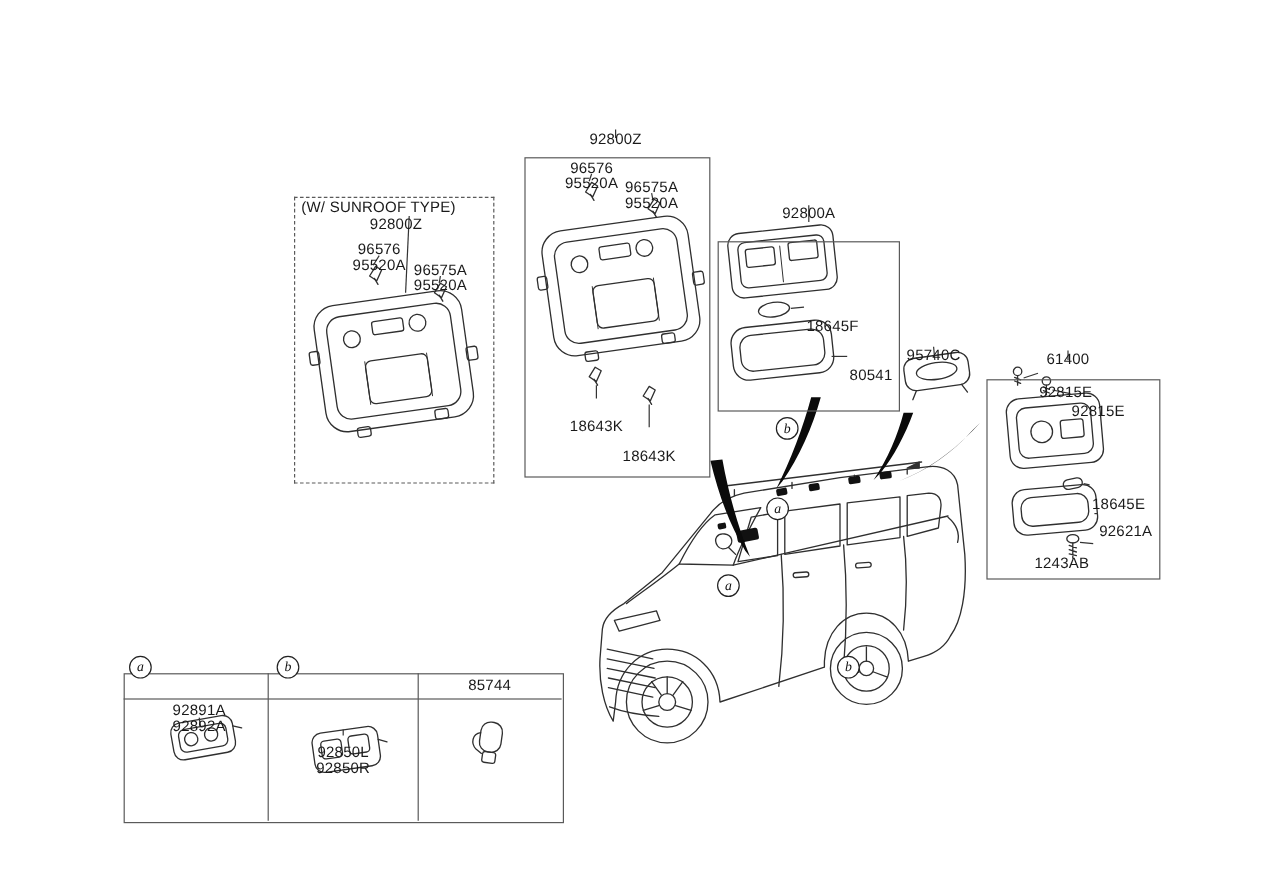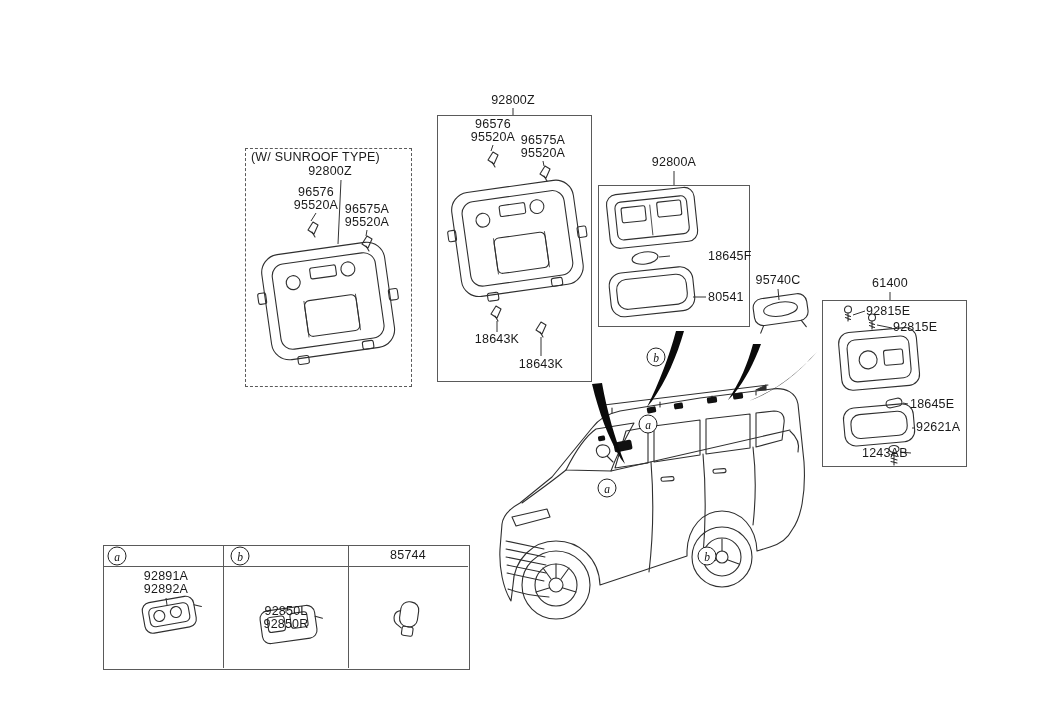--- a/index.html
+++ b/index.html
@@ -11,21 +11,21 @@
   .box{position:absolute;border:1.3px solid #5a5a5a;}
   .box.dashed{border-style:dashed;}
   .vline{position:absolute;width:0;border-left:1.3px solid #5a5a5a;}
   .hline{position:absolute;height:0;border-top:1.3px solid #5a5a5a;}
   .callout{position:absolute;width:17px;height:17px;border:1.1px solid #222;
            border-radius:50%;background:#fff;font-size:11.5px;color:#111;
            display:flex;align-items:center;justify-content:center;
            transform:translate(-50%,-50%);
            font-family:"Liberation Serif",serif;font-style:italic;z-index:3;}
   svg#gfx{position:absolute;left:0;top:0;z-index:1;}
-  .lbl,.box,.vline,.hline{z-index:2;}
+  .lbl,.box,.vline,.hline{z-index:2;margin-top:16px;}
 </style>
 </head>
 <body>
 
 <div id="canvas">
 
   <svg id="gfx" width="1063" height="727" viewBox="0 0 1063 727">
     <defs>
       <g id="console-shape">
         <g transform="rotate(-8 70 62)">
@@ -217,21 +217,21 @@
     <div>95520A</div>
   </div>
   <div class="lbl ctr" style="left:543px;top:134px">
     <div>96575A</div>
     <div>95520A</div>
   </div>
   <div class="lbl ctr" style="left:497px;top:333px">18643K</div>
   <div class="lbl ctr" style="left:541px;top:358px">18643K</div>
 
   <div class="lbl ctr" style="left:674px;top:156px">92800A</div>
-  <div class="lbl" style="left:708px;top:250px">18645F</div>
+  <div class="lbl" style="left:672px;top:250px">18645F</div>
   <div class="lbl" style="left:708px;top:291px">80541</div>
 
   <div class="lbl ctr" style="left:778px;top:274px">95740C</div>
 
   <div class="lbl ctr" style="left:890px;top:277px">61400</div>
   <div class="lbl" style="left:866px;top:305px">92815E</div>
   <div class="lbl" style="left:893px;top:321px">92815E</div>
   <div class="lbl" style="left:910px;top:398px">18645E</div>
   <div class="lbl" style="left:916px;top:421px">92621A</div>
   <div class="lbl" style="left:862px;top:447px">1243AB</div>

